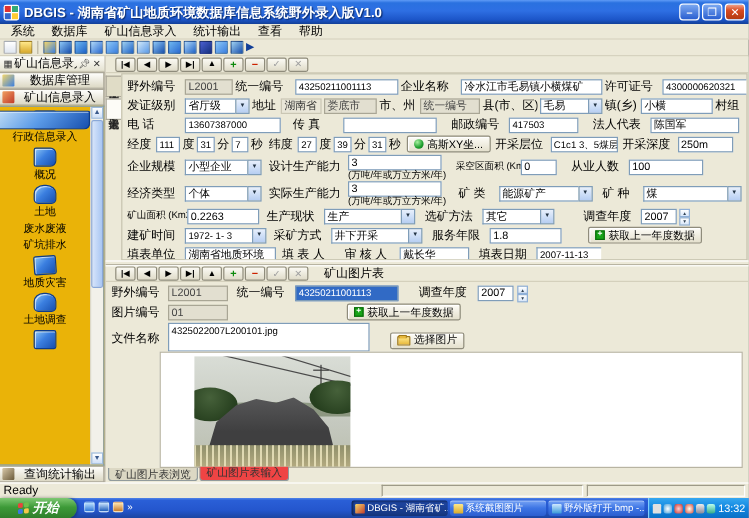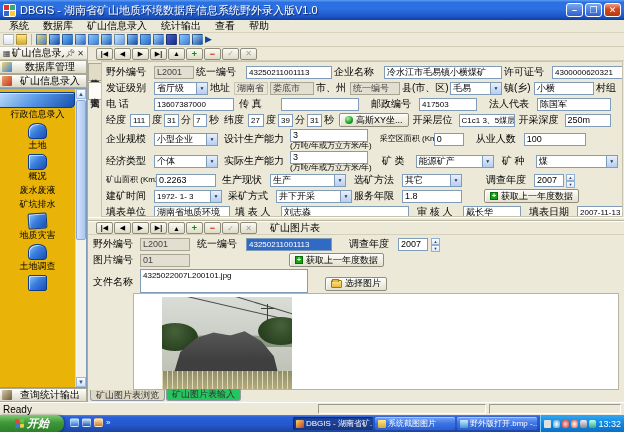--- a/index.html
+++ b/index.html
@@ -4,21 +4,21 @@
 <style>
   *{box-sizing:border-box;margin:0;padding:0}
   body{margin:0;background:#444}
   #screen{width:624px;height:432px;position:relative;overflow:hidden;
     font-family:"Liberation Sans","DejaVu Sans",sans-serif;font-size:10px;color:#000;background:#ece9d8}
   
   .titlebar{position:absolute;top:0;left:0;right:0;height:20px;display:flex;align-items:center;padding:0 3px;
     background:linear-gradient(180deg,#5f9bf6 0%,#2a71e0 12%,#2e6fe3 45%,#1c55c8 82%,#123f97 100%);color:#fff}
   .appico{width:13px;height:13px;background:#fff;border-radius:2px;display:grid;grid-template-columns:1fr 1fr;grid-template-rows:1fr 1fr;gap:1px;padding:1px}
   .appico i{display:block}
-  .ttl{flex:1;font-size:11px;font-weight:normal;margin-left:4px;white-space:nowrap;overflow:hidden;text-shadow:1px 1px 1px #0a2a6a}
+  .ttl{flex:1;font-size:11px;font-weight:bold;margin-left:4px;white-space:nowrap;overflow:hidden;text-shadow:1px 1px 1px #0a2a6a}
   .wbtn{width:17px;height:14px;margin-left:2px;border-radius:3px;border:1px solid #fff;display:flex;align-items:center;justify-content:center;
     font-size:9px;font-weight:bold;color:#fff;background:linear-gradient(#7aa7f0,#2a5fd0)}
   .wbtn.close{background:linear-gradient(#f0a088,#d6491f 40%,#b33a10)}
   
   .menubar{position:absolute;top:20px;left:0;right:0;height:13px;display:flex;align-items:center;padding-left:2px;background:#ece9d8;border-bottom:1px solid #d8d4c0}
   .mi{padding:0 7px;font-size:10px}
   .toolbar{position:absolute;top:33px;left:0;right:0;height:14px;display:flex;align-items:center;gap:2px;padding-left:3px;border-bottom:1px solid #d0ccb8}
   .tbi{width:11px;height:11px;border-radius:1px;border:1px solid rgba(0,0,0,.25)}
   .tbsep{width:1px;height:11px;background:#b8b4a0;margin:0 2px}
   
@@ -112,21 +112,21 @@
   .ph-polebar{position:absolute;right:18px;top:11px;width:13px;height:1px;background:#3c3c3c}
   .ph-trees{position:absolute;top:26px;width:46px;height:28px;background:radial-gradient(circle at 50% 30%,#46613a,#27401f 70%);border-radius:50%}
   .tl{left:-10px}.tr{right:-12px;top:20px}
   .ph-hill{position:absolute;left:0;top:38px;width:100%;height:12px;background:#5d6e4c;opacity:.55;border-radius:50% 50% 0 0}
   .ph-pile{position:absolute;left:12px;bottom:16px;width:104px;height:44px;background:linear-gradient(#59595a,#3f3f40 70%);
     clip-path:polygon(0 100%,6% 52%,22% 20%,38% 8%,54% 15%,68% 5%,84% 28%,96% 62%,100% 100%)}
   .ph-ground{position:absolute;left:0;bottom:0;width:100%;height:18px;
     background:repeating-linear-gradient(90deg,rgba(235,228,190,.85) 0 1px,rgba(0,0,0,0) 1px 5px),linear-gradient(#8f8f6b,#b3aa80)}
   .btabs{position:absolute;left:2px;bottom:1px;display:flex;gap:1px}
   .btab{height:11px;display:flex;align-items:center;padding:0 5px;font-size:9px;background:#dcd8c4;border:1px solid #919b9c;border-top:none;border-radius:0 0 3px 3px;color:#333}
-  .btab.active{background:#22c55e;height:12px;margin-top:-1px}
+  .btab.active{background:#ef4444;height:12px;margin-top:-1px}
 </style>
 </head>
 <body>
 
 <div id="screen">
 
   <div class="titlebar">
     <span class="appico">
         <i style="background:#d33"></i>
         <i style="background:#3a7"></i>
@@ -183,26 +183,26 @@
       <span class="gi" style="background:linear-gradient(135deg,#f0a060,#c23a2a)"></span>
       <span class="gl">矿山信息录入</span>
     </div>
     <div class="sb-list">
       <div class="sb-items">
         <div class="sb-item">
           <span class="sb-ico pen"></span>
           <span>行政信息录入</span>
         </div>
         <div class="sb-item">
+          <span class="sb-ico book"></span>
+          <span>概况</span>
+        </div>
+        <div class="sb-item">
           <span class="sb-ico cyl"></span>
           <span>土地</span>
-        </div>
-        <div class="sb-item">
-          <span class="sb-ico book"></span>
-          <span>概况</span>
         </div>
         <div class="sb-item">
           <span class="sb-ico tray"></span>
           <span>废水废液</span>
         </div>
         <div class="sb-item">
           <span class="sb-ico tray"></span>
           <span>矿坑排水</span>
         </div>
         <div class="sb-item">
@@ -278,21 +278,21 @@
               <span class="dd">▼</span>
             </span>
           <span class="lb" style="width:28px">镇(乡)</span>
           <span class="tf" style="width:60px">小横</span>
           <span class="lb" style="width:22px">村组</span>
         </div>
 
         <div class="frow">
           <span class="lb" style="width:46px">电  话</span>
           <span class="tf num" style="width:80px">13607387000</span>
-          <span class="lb" style="width:40px;margin-left:3px">传  真</span>
+          <span class="lb" style="width:40px;margin-left:8px">传  真</span>
           <span class="tf" style="width:78px"></span>
           <span class="lb" style="width:46px;margin-left:10px">邮政编号</span>
           <span class="tf num" style="width:58px">417503</span>
           <span class="lb" style="width:46px;margin-left:10px">法人代表</span>
           <span class="tf" style="width:74px">陈国军</span>
         </div>
 
         <div class="frow">
           <span class="lb" style="width:22px">经度</span>
           <span class="tf num" style="width:20px">111</span>
@@ -383,33 +383,32 @@
           <span class="lb" style="width:46px">建矿时间</span>
           <span class="cb">
               <span class="tf num" style="width:56px">1972- 1- 3</span>
               <span class="dd">▼</span>
             </span>
           <span class="lb" style="width:46px;margin-left:4px">采矿方式</span>
           <span class="cb">
               <span class="tf" style="width:64px">井下开采</span>
               <span class="dd">▼</span>
             </span>
-          <span class="lb" style="width:46px;">服务年限</span>
+          <span class="lb" style="width:46px;margin-left:6px">服务年限</span>
           <span class="tf" style="width:60px">1.8</span>
           <span class="btn" style="margin-left:20px">
               <span class="gplus">+</span>
               <span>获取上一年度数据</span>
             </span>
         </div>
 
         <div class="frow">
           <span class="lb" style="width:46px">填表单位</span>
           <span class="tf" style="width:76px">湖南省地质环境</span>
           <span class="lb" style="width:44px;margin-left:3px">填 表 人</span>
-          <span class="tf" style="width:128px">刘志淼</span>
           <span class="lb" style="width:44px;margin-left:6px">审 核 人</span>
           <span class="tf" style="width:58px">戴长华</span>
           <span class="lb" style="width:46px;margin-left:6px">填表日期</span>
           <span class="cb">
               <span class="tf num" style="width:54px">2007-11-13</span>
             </span>
         </div>
 
       </div>
     </div>

